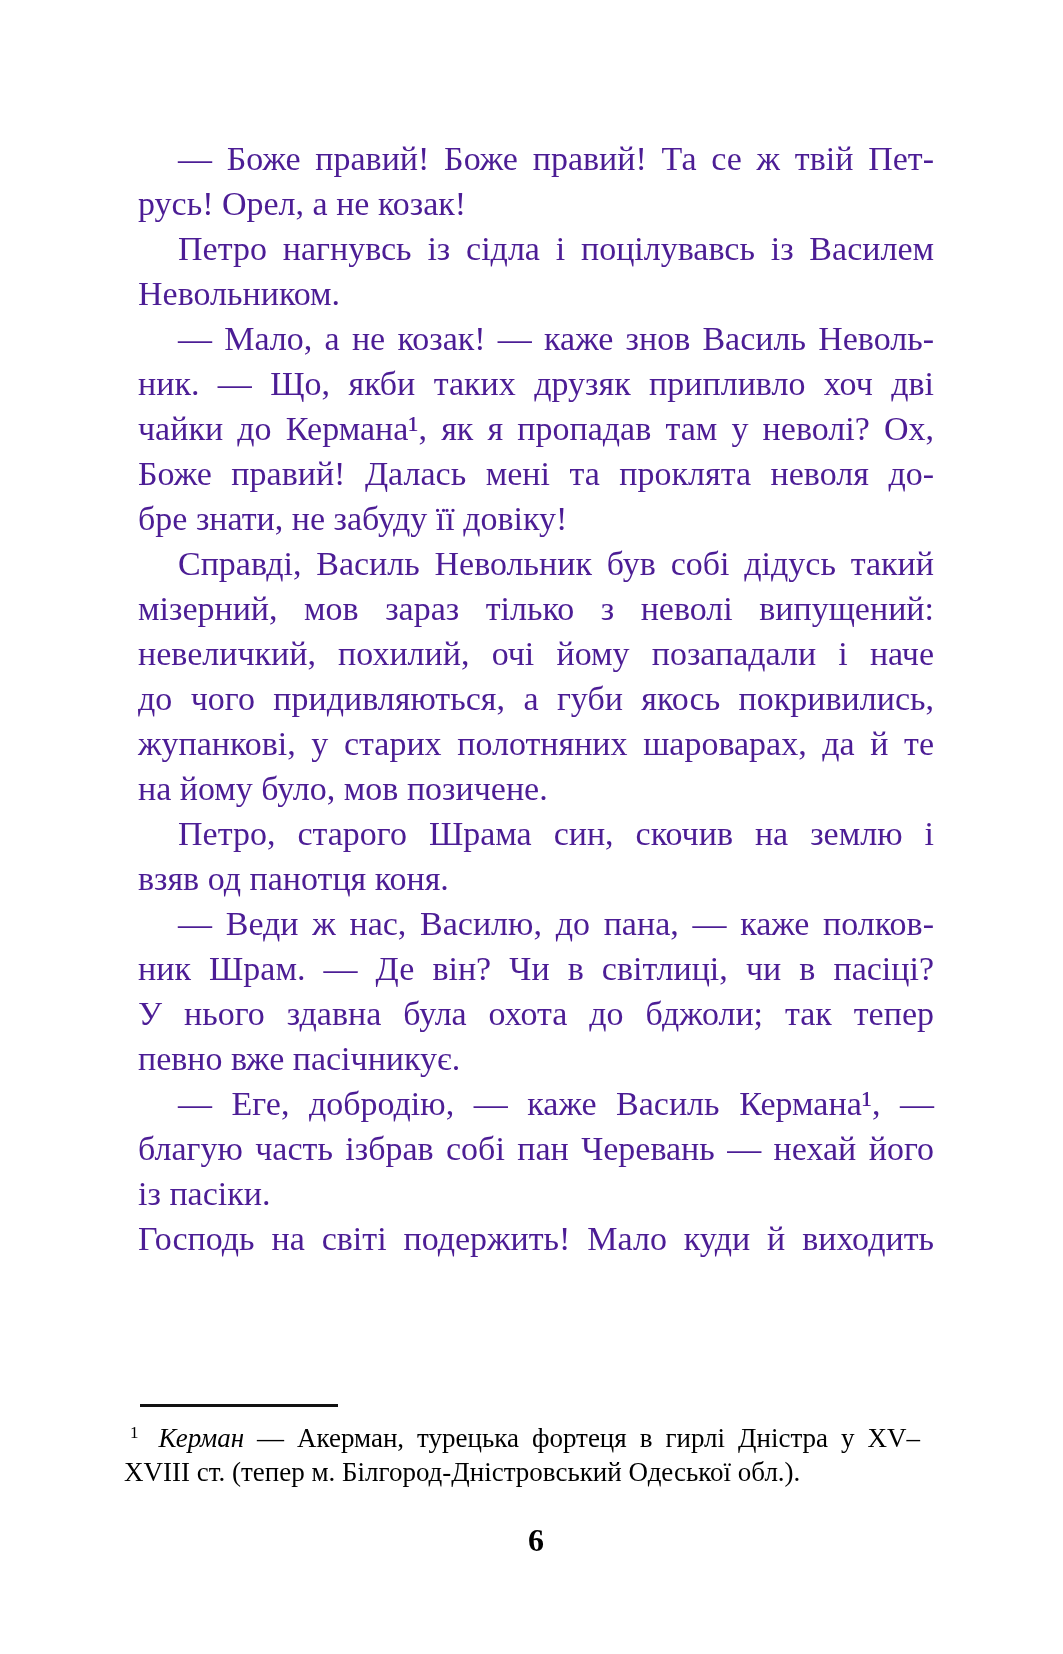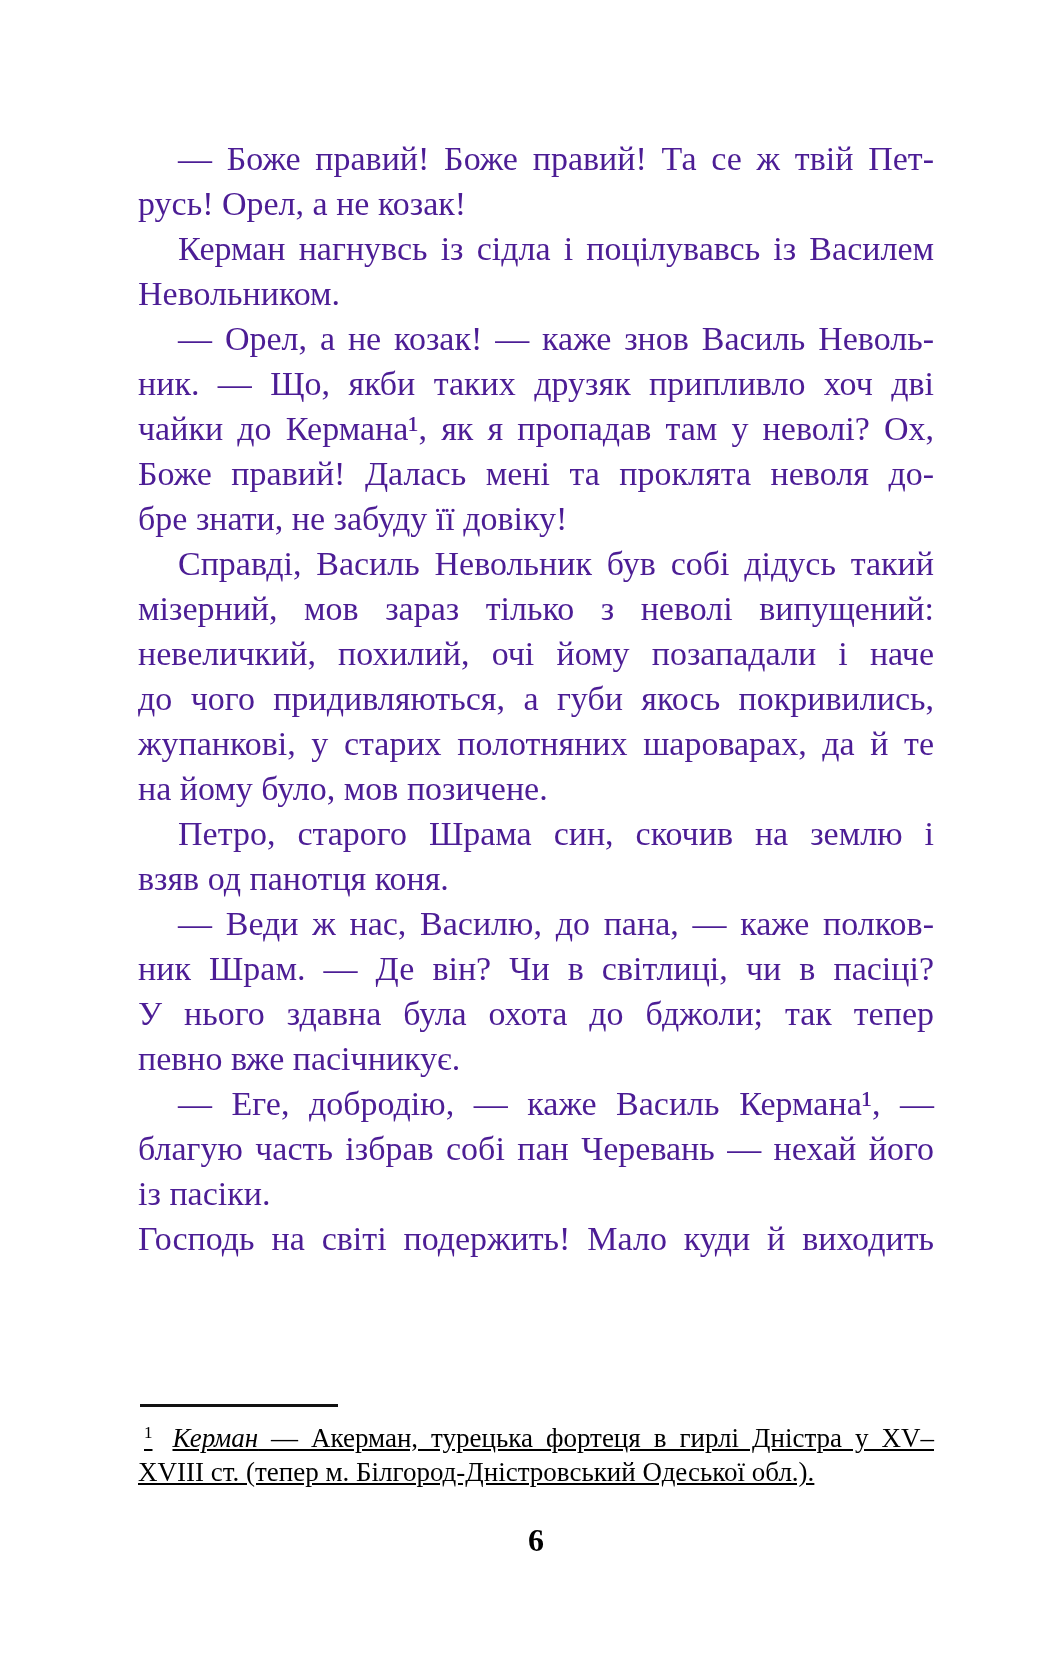--- a/index.html
+++ b/index.html
@@ -39,26 +39,25 @@
   .fn-rule {
     position: absolute;
     left: 140px;
     top: 1404px;
     width: 198px;
     height: 3px;
     background: #111111;
   }
   .footnote {
     position: absolute;
-    left: 138px;
+    left: 124px;
     top: 1416px;
     width: 796px;
     font-size: 27px;
     line-height: 34px;
-    text-decoration: underline;
   }
   .fn-line1 {
     text-align: justify;
     text-align-last: justify;
     padding-left: 6px;
   }
   .fn-marker {
     font-size: 17px;
     vertical-align: 9px;
     margin-right: 20px;
@@ -80,23 +79,23 @@
   }
 </style>
 </head>
 <body>
 
 <div class="page">
 
   <div class="text-block">
       <div class="line first">— Боже правий! Боже правий! Та се ж твій Пет-</div>
       <div class="line last">русь! Орел, а не козак!</div>
-      <div class="line first">Керман нагнувсь із сідла і поцілувавсь із Василем</div>
+      <div class="line first">Петро нагнувсь із сідла і поцілувавсь із Василем</div>
       <div class="line last">Невольником.</div>
-      <div class="line first">— Орел, а не козак! — каже знов Василь Неволь-</div>
+      <div class="line first">— Мало, а не козак! — каже знов Василь Неволь-</div>
       <div class="line">ник. — Що, якби таких друзяк припливло хоч дві</div>
       <div class="line">чайки до Кермана¹, як я пропадав там у неволі? Ох,</div>
       <div class="line">Боже правий! Далась мені та проклята неволя до-</div>
       <div class="line last">бре знати, не забуду її довіку!</div>
       <div class="line first">Справді, Василь Невольник був собі дідусь такий</div>
       <div class="line">мізерний, мов зараз тілько з неволі випущений:</div>
       <div class="line">невеличкий, похилий, очі йому позападали і наче</div>
       <div class="line">до чого придивляються, а губи якось покривились,</div>
       <div class="line">жупанкові, у старих полотняних шароварах, да й те</div>
       <div class="line last">на йому було, мов позичене.</div>

